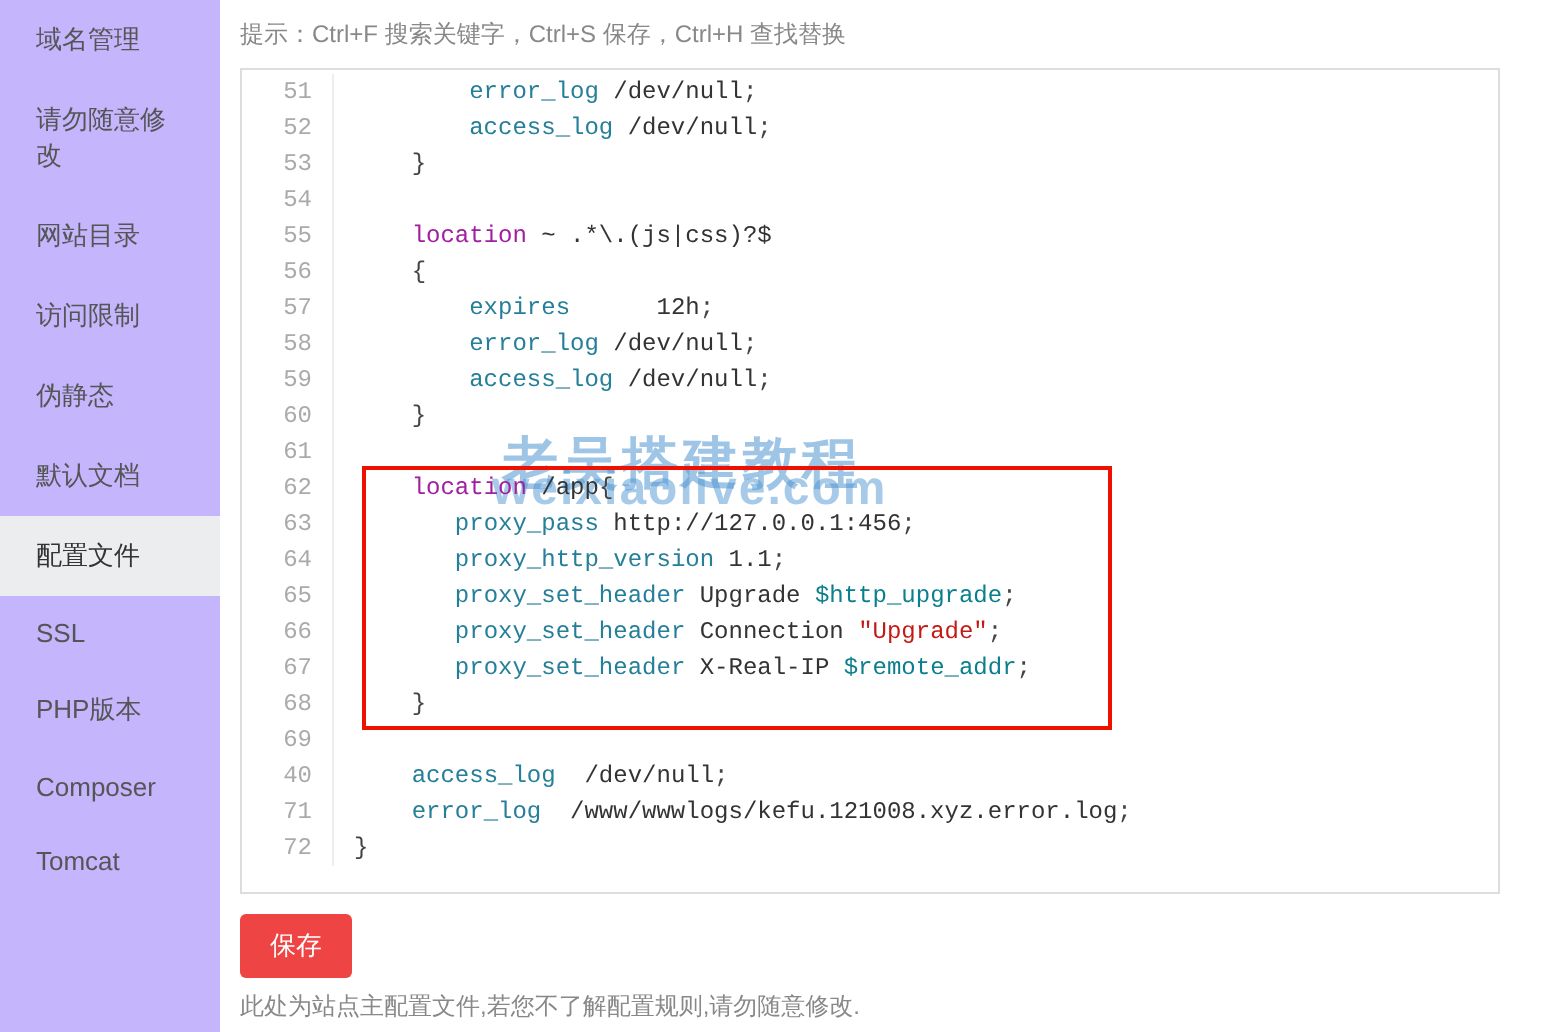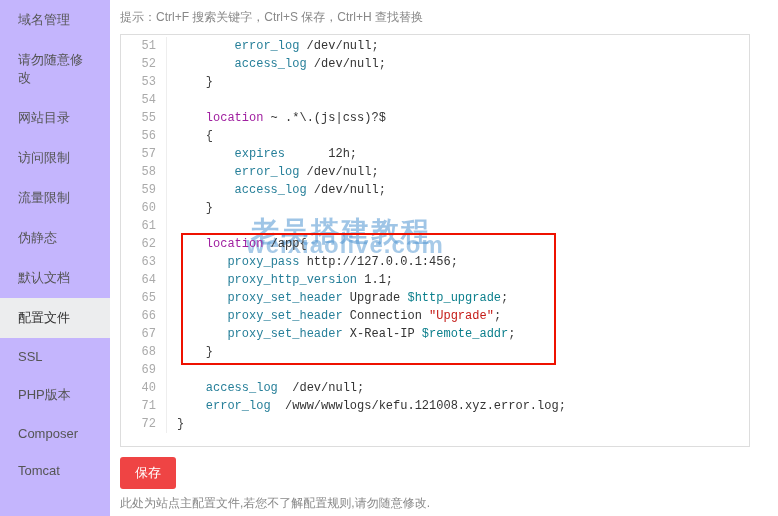--- a/index.html
+++ b/index.html
@@ -28,21 +28,20 @@
   .footer-note { color: #888; font-size: 12px; padding-bottom: 4px; }
 </style>
 </head>
 <body>
 
 <div class="sidebar" id="sidebar">
     <div class="sidebar-item">域名管理</div>
     <div class="sidebar-item">请勿随意修改</div>
     <div class="sidebar-item">网站目录</div>
     <div class="sidebar-item">访问限制</div>
-    <div class="sidebar-item">流量限制</div>
     <div class="sidebar-item">伪静态</div>
     <div class="sidebar-item">默认文档</div>
     <div class="sidebar-item active">配置文件</div>
     <div class="sidebar-item">SSL</div>
     <div class="sidebar-item">PHP版本</div>
     <div class="sidebar-item">Composer</div>
     <div class="sidebar-item">Tomcat</div>
   </div>
 
 <div class="main">

